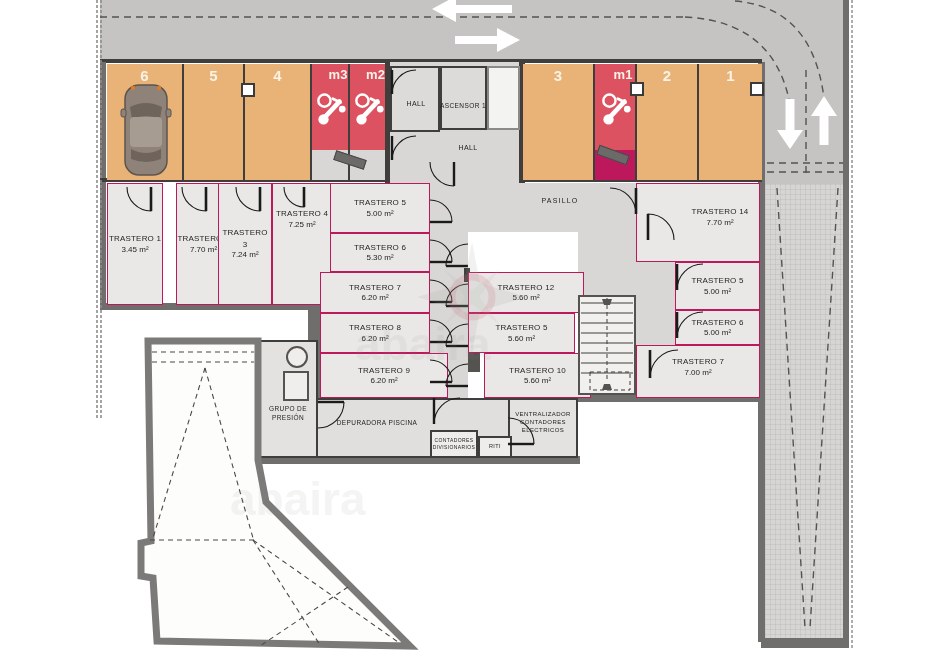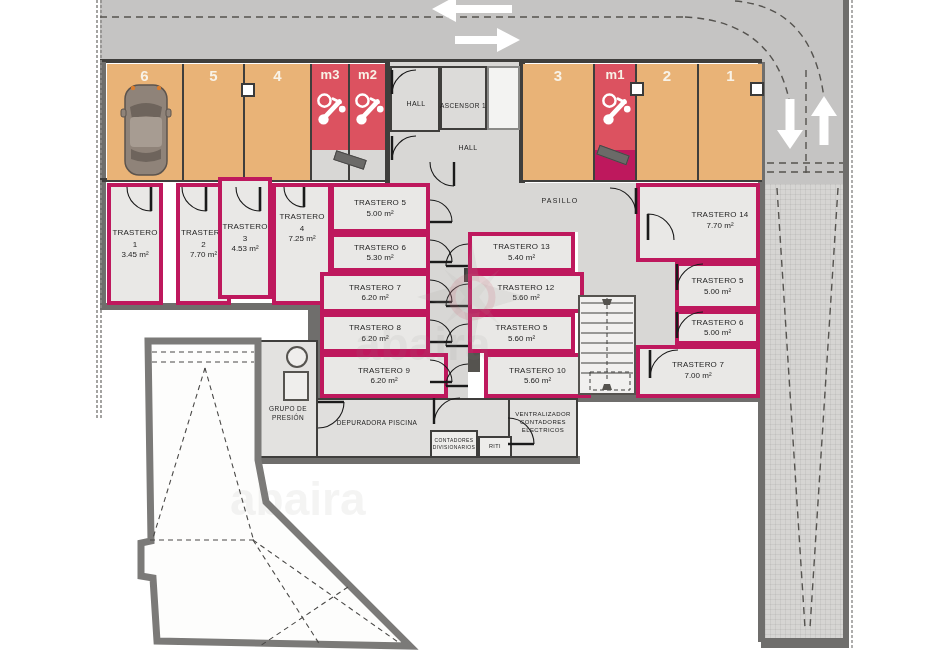--- a/index.html
+++ b/index.html
@@ -5,32 +5,32 @@
   html,body{margin:0;padding:0;background:#fff;}
   #plan{position:relative;width:945px;height:650px;background:#ffffff;overflow:hidden;
         font-family:"Liberation Sans",sans-serif;}
   .abs{position:absolute;box-sizing:border-box;}
   
   .road{background:#c5c4c3;}
   .rampslope{background:#d6d5d3;
      background-image:repeating-linear-gradient(0deg,rgba(0,0,0,.05) 0 1px,transparent 1px 5px),
                       repeating-linear-gradient(90deg,rgba(0,0,0,.05) 0 1px,transparent 1px 5px);}
   .floor{background:#d8d7d5;}
-  .room{background:#e9e8e6;border:4px solid #be185d;display:flex;flex-direction:column;
+  .room{background:#e9e8e6;border:1px solid #be185d;display:flex;flex-direction:column;
         align-items:center;justify-content:center;text-align:center;}
   .room .rname{font-size:8px;color:#1e1e1e;letter-spacing:.2px;line-height:1.45;}
   .room .rarea{font-size:8px;color:#1e1e1e;line-height:1.3;}
   .wall{background:#6f6e6c;}
   .pwall{background:#3f3e3c;}
   
   .stall{position:absolute;box-sizing:border-box;background:#e9b377;border-left:2px solid #3f3e3c;top:0;height:116px;}
   .stall:first-child{border-left:none;}
   .snum{position:absolute;top:3px;left:0;width:100%;text-align:center;
         font-weight:bold;font-size:15px;color:#f8f2e7;}
-  .motonum{font-size:13px;}
+  .motonum{font-size:13px;padding-left:8px;}
   .redzone{position:absolute;left:0;top:0;width:100%;height:86px;background:#dc5260;}
   .bar{position:absolute;background:#6b6a68;border:1px solid #474645;}
   .wbox{position:absolute;width:10px;height:10px;background:#fff;border:2px solid #3a3a3a;}
   .halllabel{position:absolute;font-size:7px;color:#222;letter-spacing:.4px;}
   .tinylabel{font-size:6px;color:#1e1e1e;text-align:center;line-height:1.35;}
   svg text{font-family:"Liberation Sans",sans-serif;}
 </style>
 </head>
 <body>
 
@@ -134,23 +134,23 @@
   <div class="abs" style="left:468px;top:348px;width:12px;height:24px;background:#55534f;"></div>
 
   <div class="room abs" style="left:107px;top:183px;width:56px;height:122px;">
     <span class="rname">TRASTERO 1</span>
     <span class="rarea">3.45 m²</span>
   </div>
   <div class="room abs" style="left:176px;top:183px;width:55px;height:122px;">
     <span class="rname">TRASTERO 2</span>
     <span class="rarea">7.70 m²</span>
   </div>
-  <div class="room abs" style="left:218px;top:177px;width:54px;height:122px;">
+  <div class="room abs" style="left:218px;top:183px;width:54px;height:122px;">
     <span class="rname">TRASTERO 3</span>
-    <span class="rarea">4.53 m²</span>
+    <span class="rarea">7.24 m²</span>
   </div>
   <div class="room abs" style="left:272px;top:183px;width:60px;height:122px;justify-content:flex-start;padding-top:24px;">
     <span class="rname">TRASTERO 4</span>
     <span class="rarea">7.25 m²</span>
   </div>
 
   <div class="room abs" style="left:330px;top:183px;width:100px;height:50px;">
     <span class="rname">TRASTERO 5</span>
     <span class="rarea">5.00 m²</span>
   </div>
@@ -164,24 +164,20 @@
   </div>
   <div class="room abs" style="left:320px;top:313px;width:110px;height:40px;">
     <span class="rname">TRASTERO 8</span>
     <span class="rarea">6.20 m²</span>
   </div>
   <div class="room abs" style="left:320px;top:353px;width:128px;height:45px;">
     <span class="rname">TRASTERO 9</span>
     <span class="rarea">6.20 m²</span>
   </div>
 
-  <div class="room abs" style="left:468px;top:232px;width:107px;height:40px;">
-    <span class="rname">TRASTERO 13</span>
-    <span class="rarea">5.40 m²</span>
-  </div>
   <div class="room abs" style="left:468px;top:272px;width:116px;height:41px;">
     <span class="rname">TRASTERO 12</span>
     <span class="rarea">5.60 m²</span>
   </div>
   <div class="room abs" style="left:468px;top:313px;width:107px;height:40px;">
     <span class="rname">TRASTERO 5</span>
     <span class="rarea">5.60 m²</span>
   </div>
   <div class="room abs" style="left:468px;top:353px;width:107px;height:45px;margin-left:16px;">
     <span class="rname">TRASTERO 10</span>

